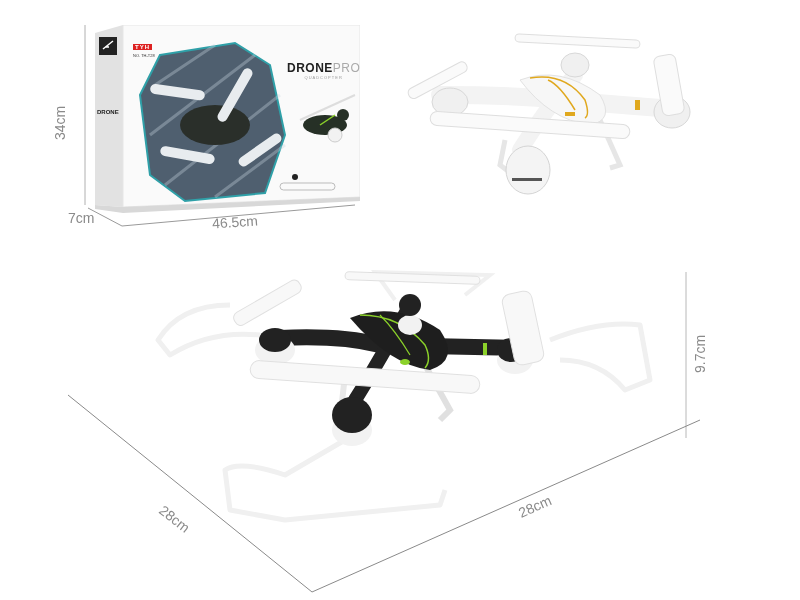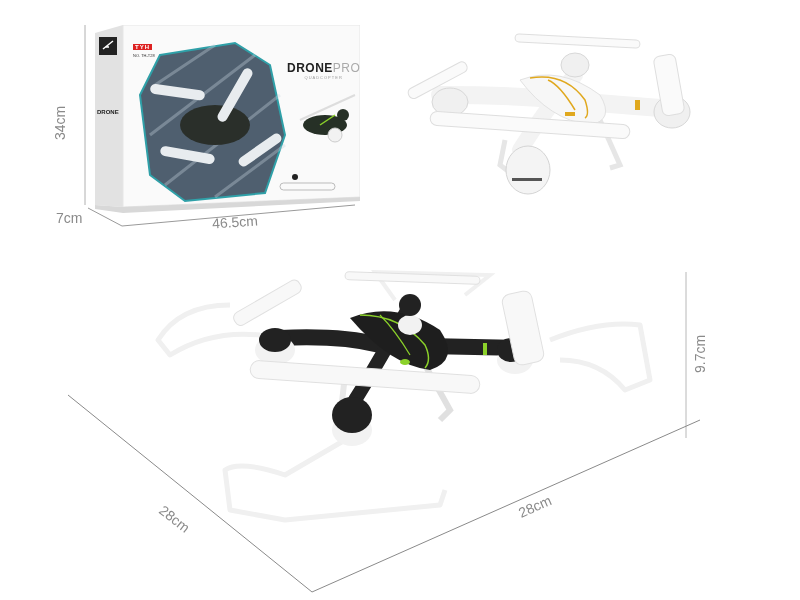--- a/index.html
+++ b/index.html
@@ -67,21 +67,21 @@
   <line x1="122" y1="226" x2="355" y2="205" stroke="#9a9a9a" stroke-width="1"></line>
 
   <line x1="686" y1="272" x2="686" y2="438" stroke="#b8b8b8" stroke-width="1"></line>
 
   <line x1="68" y1="395" x2="312" y2="592" stroke="#8a8a8a" stroke-width="1"></line>
 
   <line x1="312" y1="592" x2="700" y2="420" stroke="#8a8a8a" stroke-width="1"></line>
 </svg>
 
 <div class="dim-text" style="left:52px;top:108px;transform:rotate(-90deg);transform-origin:left top;top:140px;">34cm</div>
-<div class="dim-text" style="left:56px;top:210px;">7cm</div>
+<div class="dim-text" style="left:68px;top:210px;">7cm</div>
 <div class="dim-text" style="left:212px;top:214px;transform:rotate(-4deg);">46.5cm</div>
 
 <svg width="800" height="600">
   <g>
 
     <path d="M600 120 L620 165 L610 168" stroke="#e6e6e6" stroke-width="5" fill="none"></path>
     <path d="M505 140 L500 165 L520 180" stroke="#e6e6e6" stroke-width="5" fill="none"></path>
 
     <path d="M440 95 Q520 95 560 100 L660 108" stroke="#f3f3f3" stroke-width="18" fill="none" stroke-linecap="round"></path>
     <path d="M520 150 Q545 110 575 75" stroke="#f3f3f3" stroke-width="16" fill="none" stroke-linecap="round"></path>

